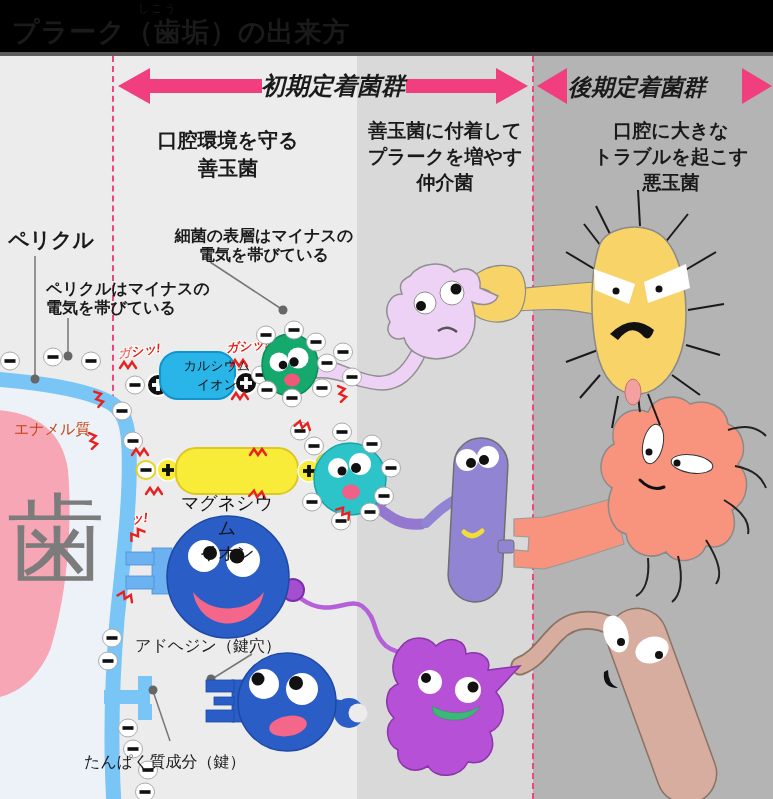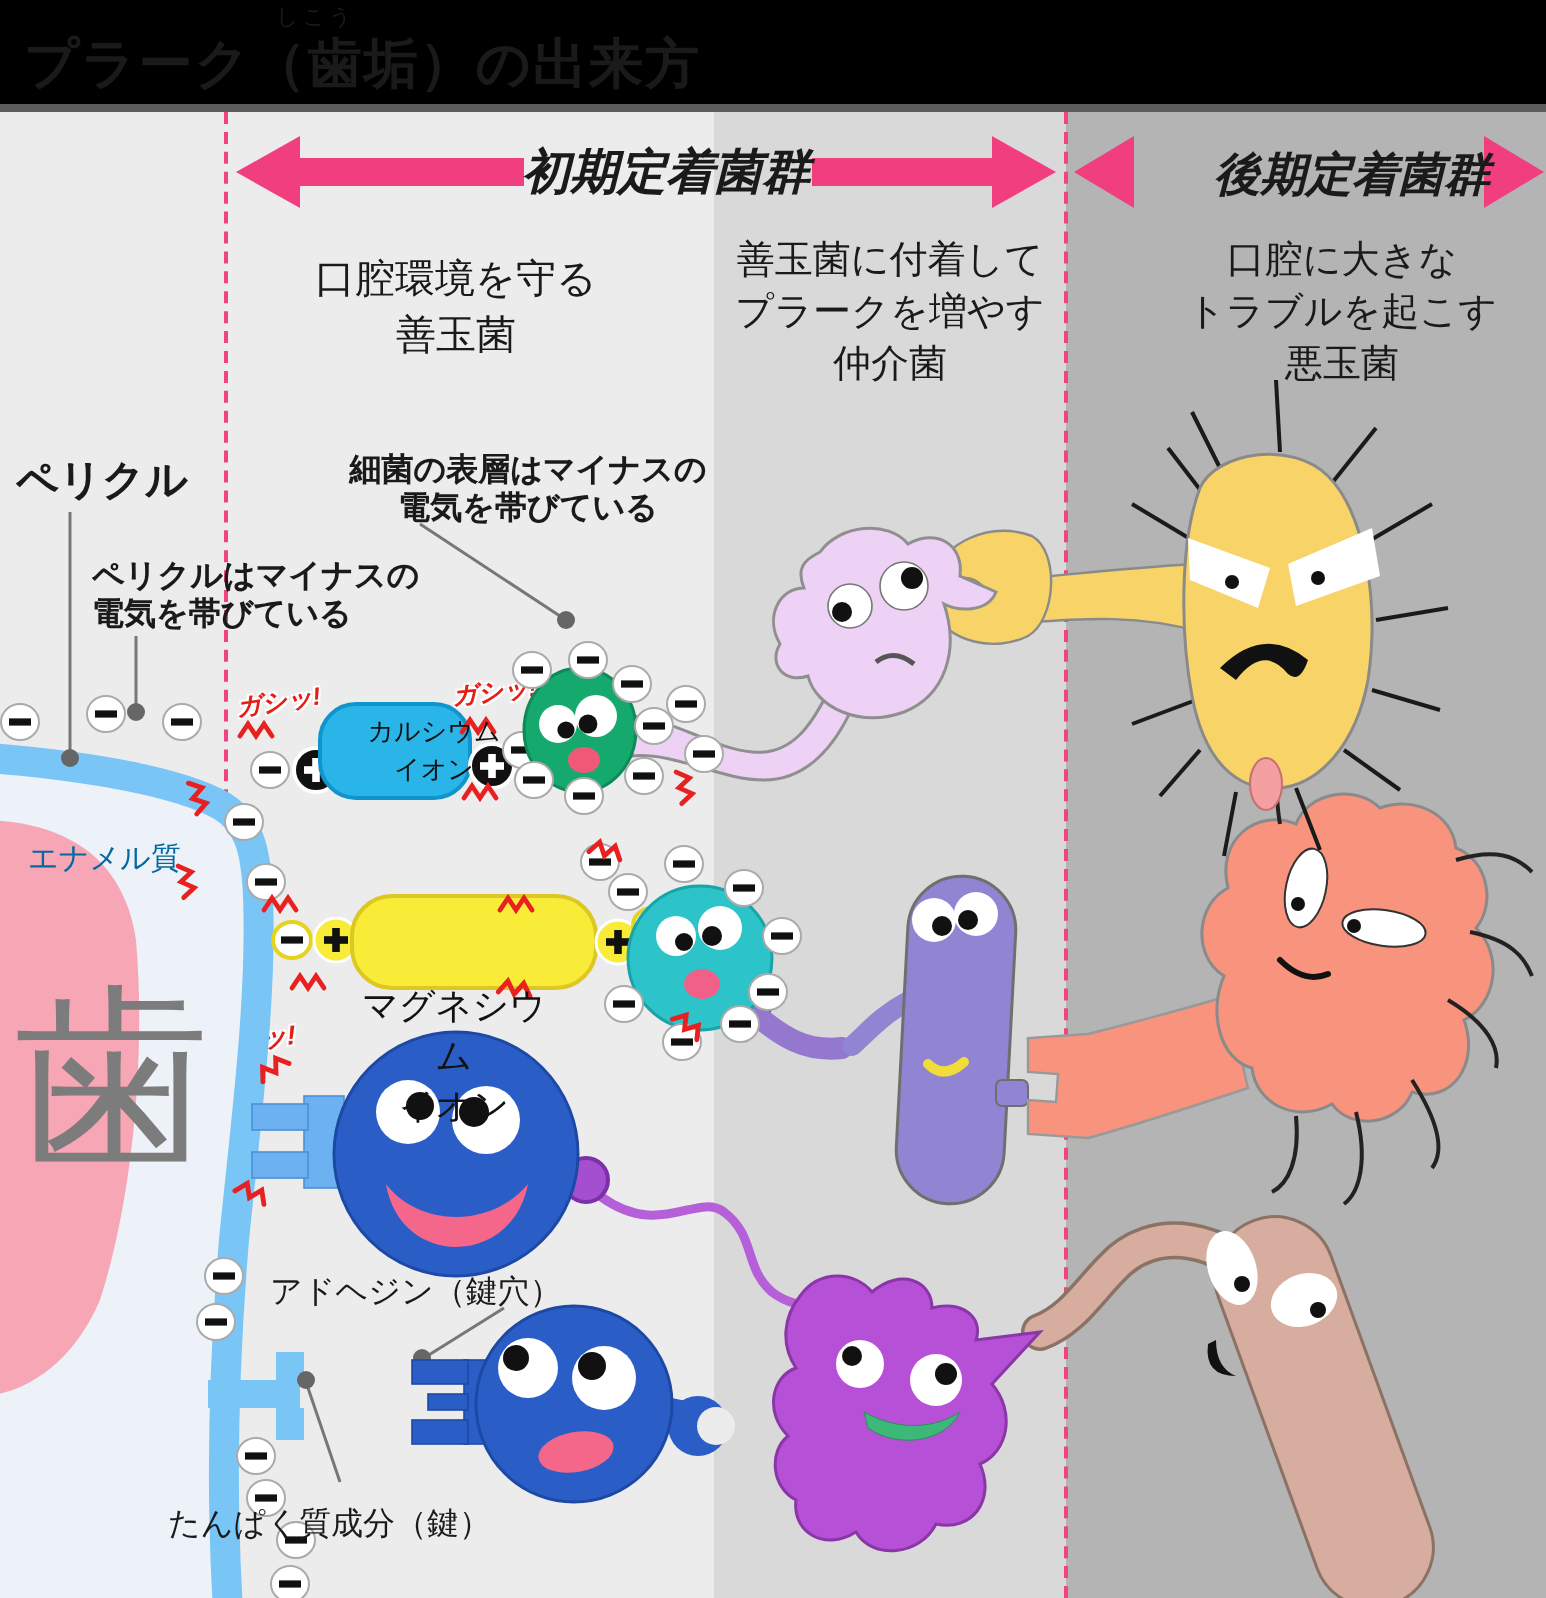--- a/index.html
+++ b/index.html
@@ -14,30 +14,30 @@
   .col2{left:357px;top:56px;width:176px;height:743px;background:#d9d9d9;}
   .col3{left:533px;top:56px;width:240px;height:743px;background:#b4b4b4;}
   .dashline{top:56px;height:743px;width:0;border-left:2px dashed #f0437f;z-index:1;}
   .dl-left{left:112px;} .dl-right{left:532px;}
   
   svg.art{left:0;top:0;z-index:2;}
   
   .txt{z-index:3;color:#1a1a1a;}
   .arrowlabel{font-weight:bold;text-align:center;white-space:nowrap;font-style:italic;}
   .al1{left:260px;top:70px;width:146px;font-size:24px;}
-  .al2{left:566px;top:72px;width:142px;font-size:23px;margin-left:39px;}
-  .colhead{font-weight:normal;text-align:center;white-space:pre-line;line-height:1.38;}
+  .al2{left:566px;top:72px;width:142px;font-size:23px;}
+  .colhead{font-weight:bold;text-align:center;white-space:pre-line;line-height:1.38;}
   .ch1{left:118px;top:127px;width:220px;font-size:20px;}
   .ch2{left:357px;top:118px;width:176px;font-size:19px;}
   .ch3{left:533px;top:118px;width:276px;font-size:19px;text-align:center;}
   .note{font-size:16px;line-height:1.2;white-space:pre-line;font-weight:bold;}
   .pellicle-t{left:8px;top:226px;font-size:21px;font-weight:bold;}
   .pellicle-n{left:46px;top:279px;width:190px;}
   .surface-n{left:172px;top:226px;width:184px;text-align:center;}
-  .enamel-t{left:14px;top:420px;font-size:15px;color:#0369a1;}
+  .enamel-t{left:14px;top:420px;font-size:15px;color:#c2410c;}
   .tooth-t{left:0;top:490px;width:112px;text-align:center;font-size:98px;line-height:1;color:#7c7c7c;}
   .adhesin-t{left:135px;top:636px;font-size:16px;}
   .protein-t{left:84px;top:742px;font-size:16px;margin-top:10px;}
   .ionlabel{text-align:center;white-space:pre-line;color:#111;}
   .ca-l{left:160px;top:357px;width:74px;font-size:13px;line-height:1.45;padding-left:20px;}
   .mg-l{left:176px;top:452px;width:102px;font-size:18px;line-height:1.4;margin-top:39px;}
   .sfx{color:#e81c14;font-weight:bold;font-style:italic;white-space:nowrap;
        text-shadow:1px 1px 0 #fff,-1px -1px 0 #fff,1px -1px 0 #fff,-1px 1px 0 #fff;}
   .gashi1{left:118px;top:343px;font-size:12.5px;transform:rotate(-8deg);}
   .gashi2{left:226px;top:338px;font-size:12.5px;transform:rotate(-6deg);}

